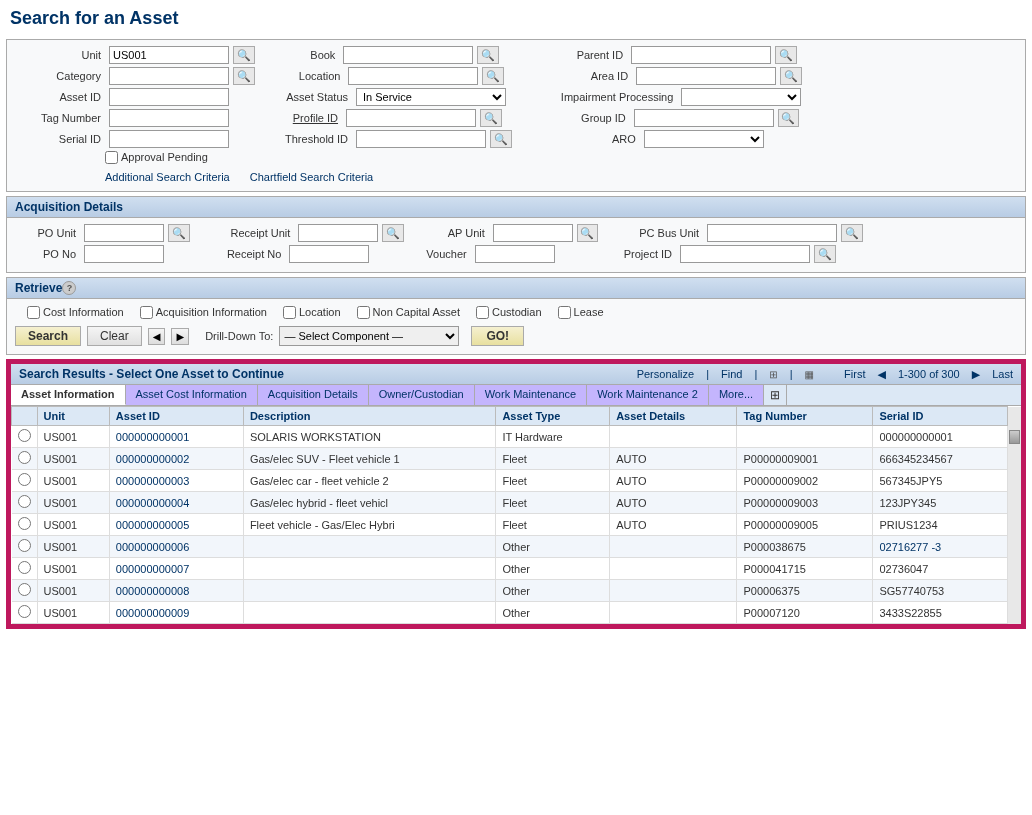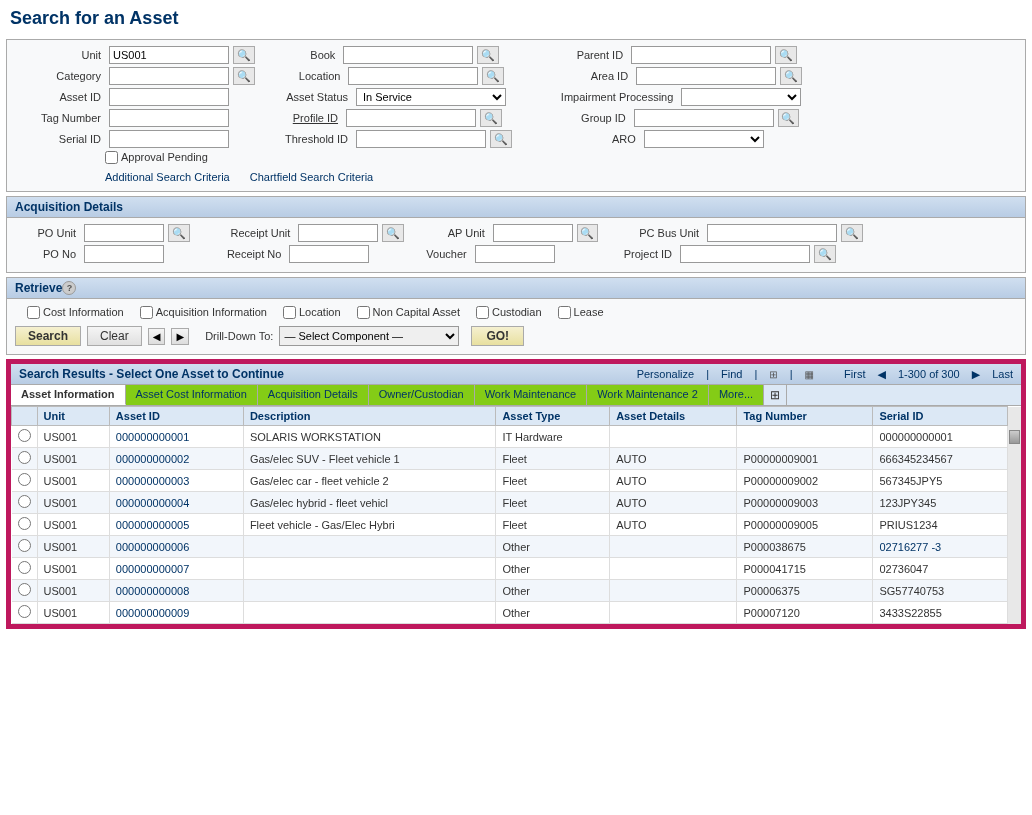--- a/index.html
+++ b/index.html
@@ -36,21 +36,21 @@
     .drill-label { margin-left: 10px; font-size: 11px; }
     .drill-select { border: 1px solid #999; font-size: 11px; height: 20px; width: 180px; }
     .btn-go { background: linear-gradient(to bottom, #f5f0d0, #e8e0a0); border: 1px solid #aaa; padding: 2px 14px; font-size: 12px; cursor: pointer; color: #333; font-weight: bold; margin-left: 6px; }
     
     .results-section { margin: 4px 6px; border: 5px solid #be185d; }
     .results-header { background: linear-gradient(to bottom, #d0dff0, #b8cce4); padding: 3px 8px; display: flex; justify-content: space-between; align-items: center; border-bottom: 1px solid #aaa; }
     .results-title { font-weight: bold; color: #036; font-size: 12px; }
     .results-nav { display: flex; align-items: center; gap: 12px; font-size: 11px; color: #036; }
     
     .tabs-row { display: flex; background: #dce8f5; border-bottom: 1px solid #aaa; }
-    .tab { padding: 3px 10px; font-size: 11px; border-right: 1px solid #aaa; cursor: pointer; color: #036; background: #84cc16; white-space: nowrap; }
+    .tab { padding: 3px 10px; font-size: 11px; border-right: 1px solid #aaa; cursor: pointer; color: #036; background: #c4b5fd; white-space: nowrap; }
     .tab.active { background: #fff; font-weight: bold; color: #333; border-bottom: 1px solid #fff; }
     .tab-icon { padding: 3px 6px; cursor: pointer; border-right: 1px solid #aaa; }
     
     .results-table { width: 100%; border-collapse: collapse; }
     .results-table th { background: #dce8f5; color: #036; font-size: 11px; padding: 3px 6px; border: 1px solid #bbb; text-align: left; font-weight: bold; cursor: pointer; }
     .results-table td { font-size: 11px; padding: 3px 6px; border-bottom: 1px solid #ddd; border-right: 1px solid #ddd; vertical-align: middle; }
     .results-table tr:nth-child(even) td { background: #f2f6fb; }
     .results-table tr:nth-child(odd) td { background: #fff; }
     .radio-cell { width: 20px; text-align: center; }
     .link-cell { color: #036; cursor: pointer; }

